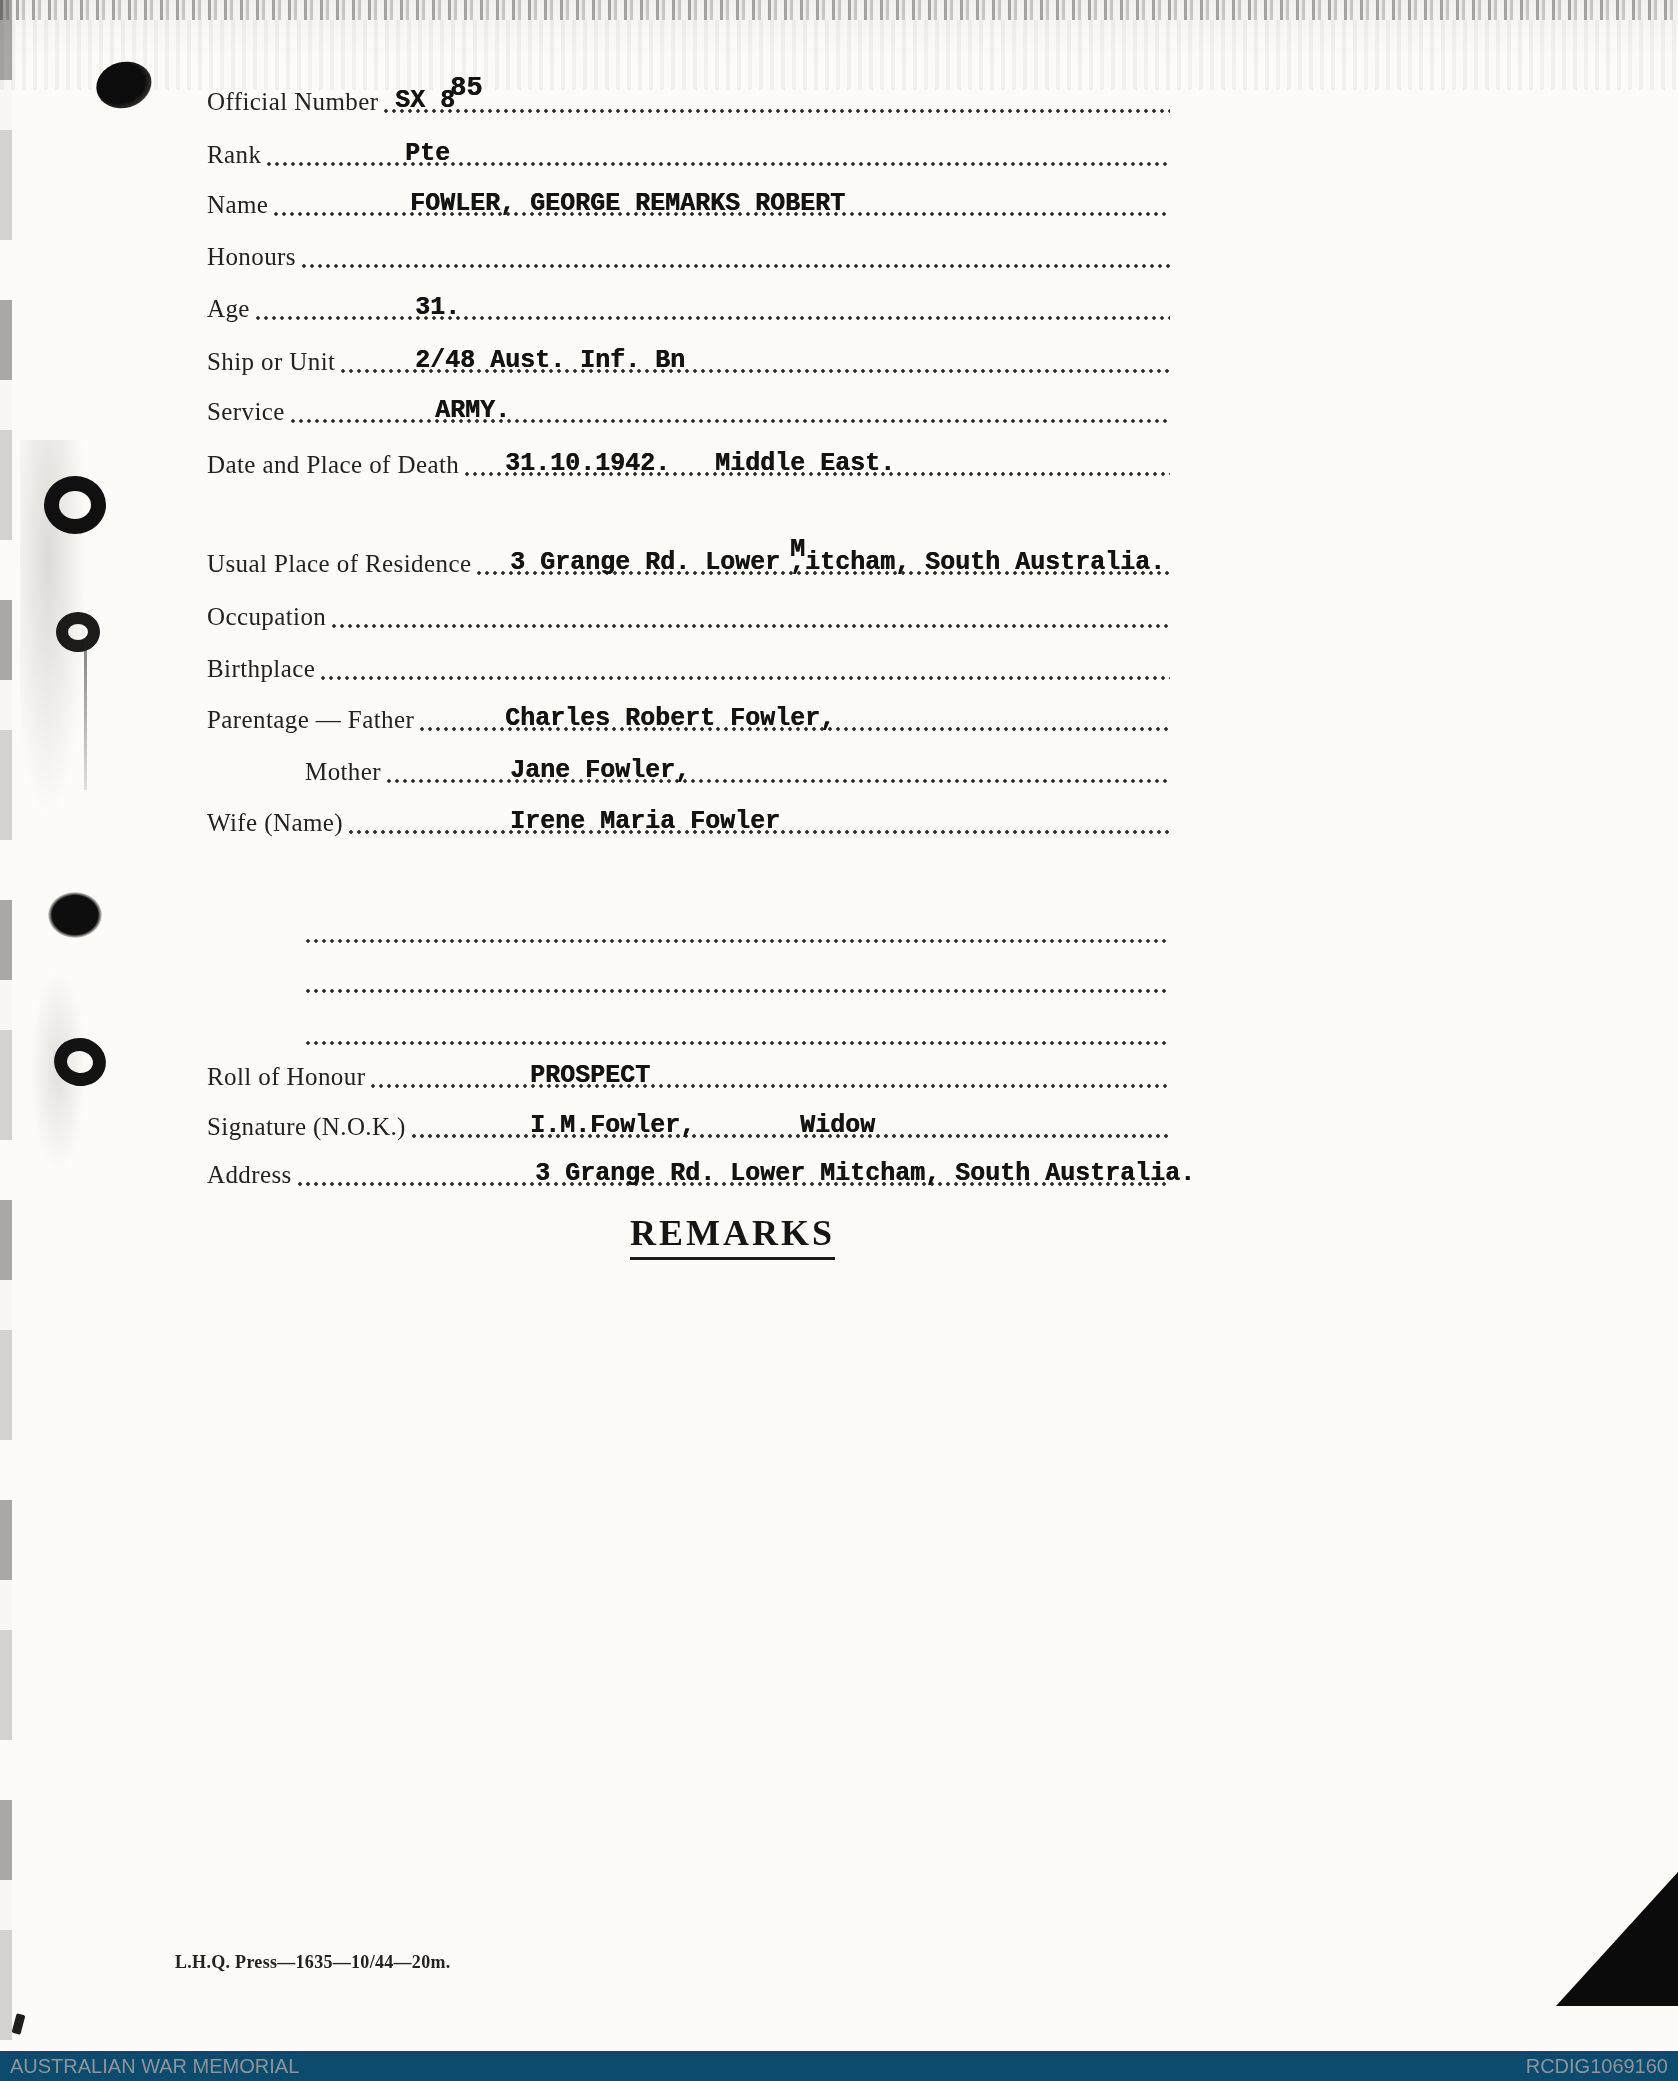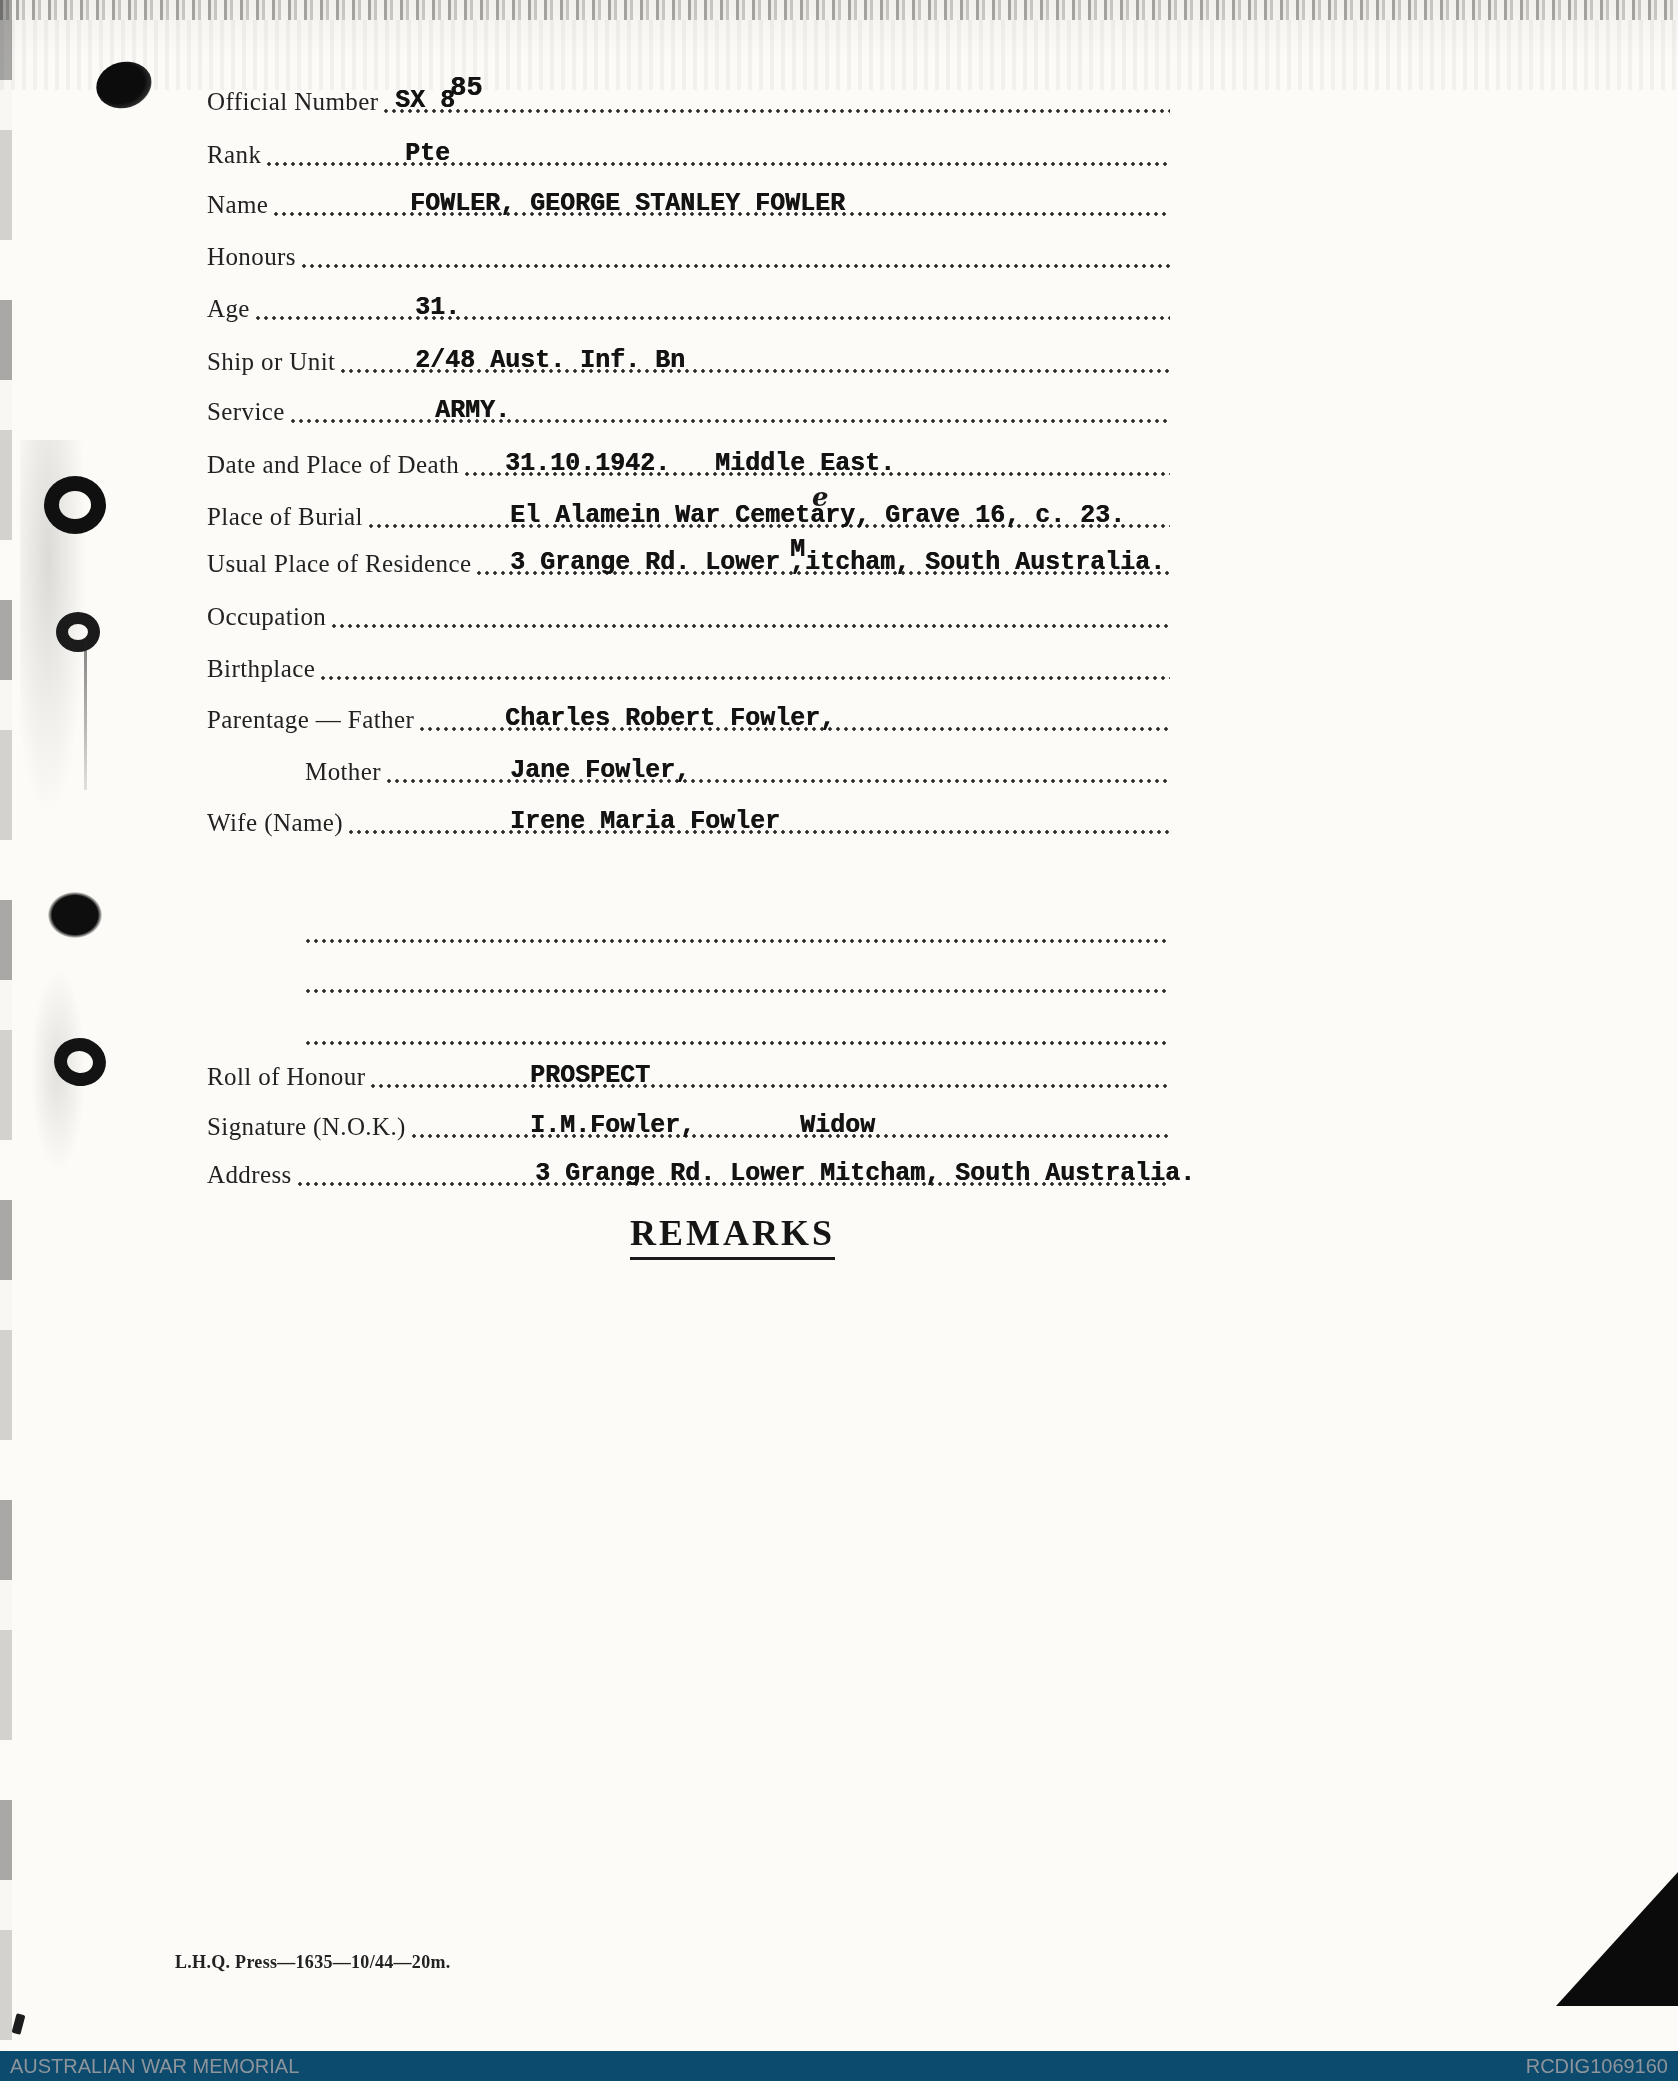--- a/index.html
+++ b/index.html
@@ -130,21 +130,21 @@
 
   <div class="row" style="top:128px">
     <span class="label">Rank</span>
     <span class="leader"></span>
     <span class="value" style="left:198px">Pte</span>
   </div>
 
   <div class="row" style="top:178px">
     <span class="label">Name</span>
     <span class="leader"></span>
-    <span class="value" style="left:203px">FOWLER, GEORGE STANLEY FOWLER</span>
+    <span class="value" style="left:203px">FOWLER, GEORGE REMARKS ROBERT</span>
   </div>
 
   <div class="row" style="top:230px">
     <span class="label">Honours</span>
     <span class="leader"></span>
   </div>
 
   <div class="row" style="top:282px">
     <span class="label">Age</span>
     <span class="leader"></span>
@@ -163,26 +163,20 @@
     <span class="value" style="left:228px">ARMY.</span>
   </div>
 
   <div class="row" style="top:438px">
     <span class="label">Date and Place of Death</span>
     <span class="leader"></span>
     <span class="value" style="left:298px">31.10.1942.</span>
     <span class="value" style="left:508px">Middle East.</span>
   </div>
 
-  <div class="row" style="top:490px">
-    <span class="label">Place of Burial</span>
-    <span class="leader"></span>
-    <span class="value" style="left:303px">El Alamein War Cemetary, Grave 16, c. 23.</span>
-    <span class="hand-e">e</span>
-  </div>
 
   <div class="row" style="top:537px">
     <span class="label">Usual Place of Residence</span>
     <span class="leader"></span>
     <span class="value" style="left:303px"><span>3 Grange Rd. Lower</span><span class="supm">M</span><span>,itcham, South Australia.</span></span>
   </div>
 
   <div class="row" style="top:590px">
     <span class="label">Occupation</span>
     <span class="leader"></span>

